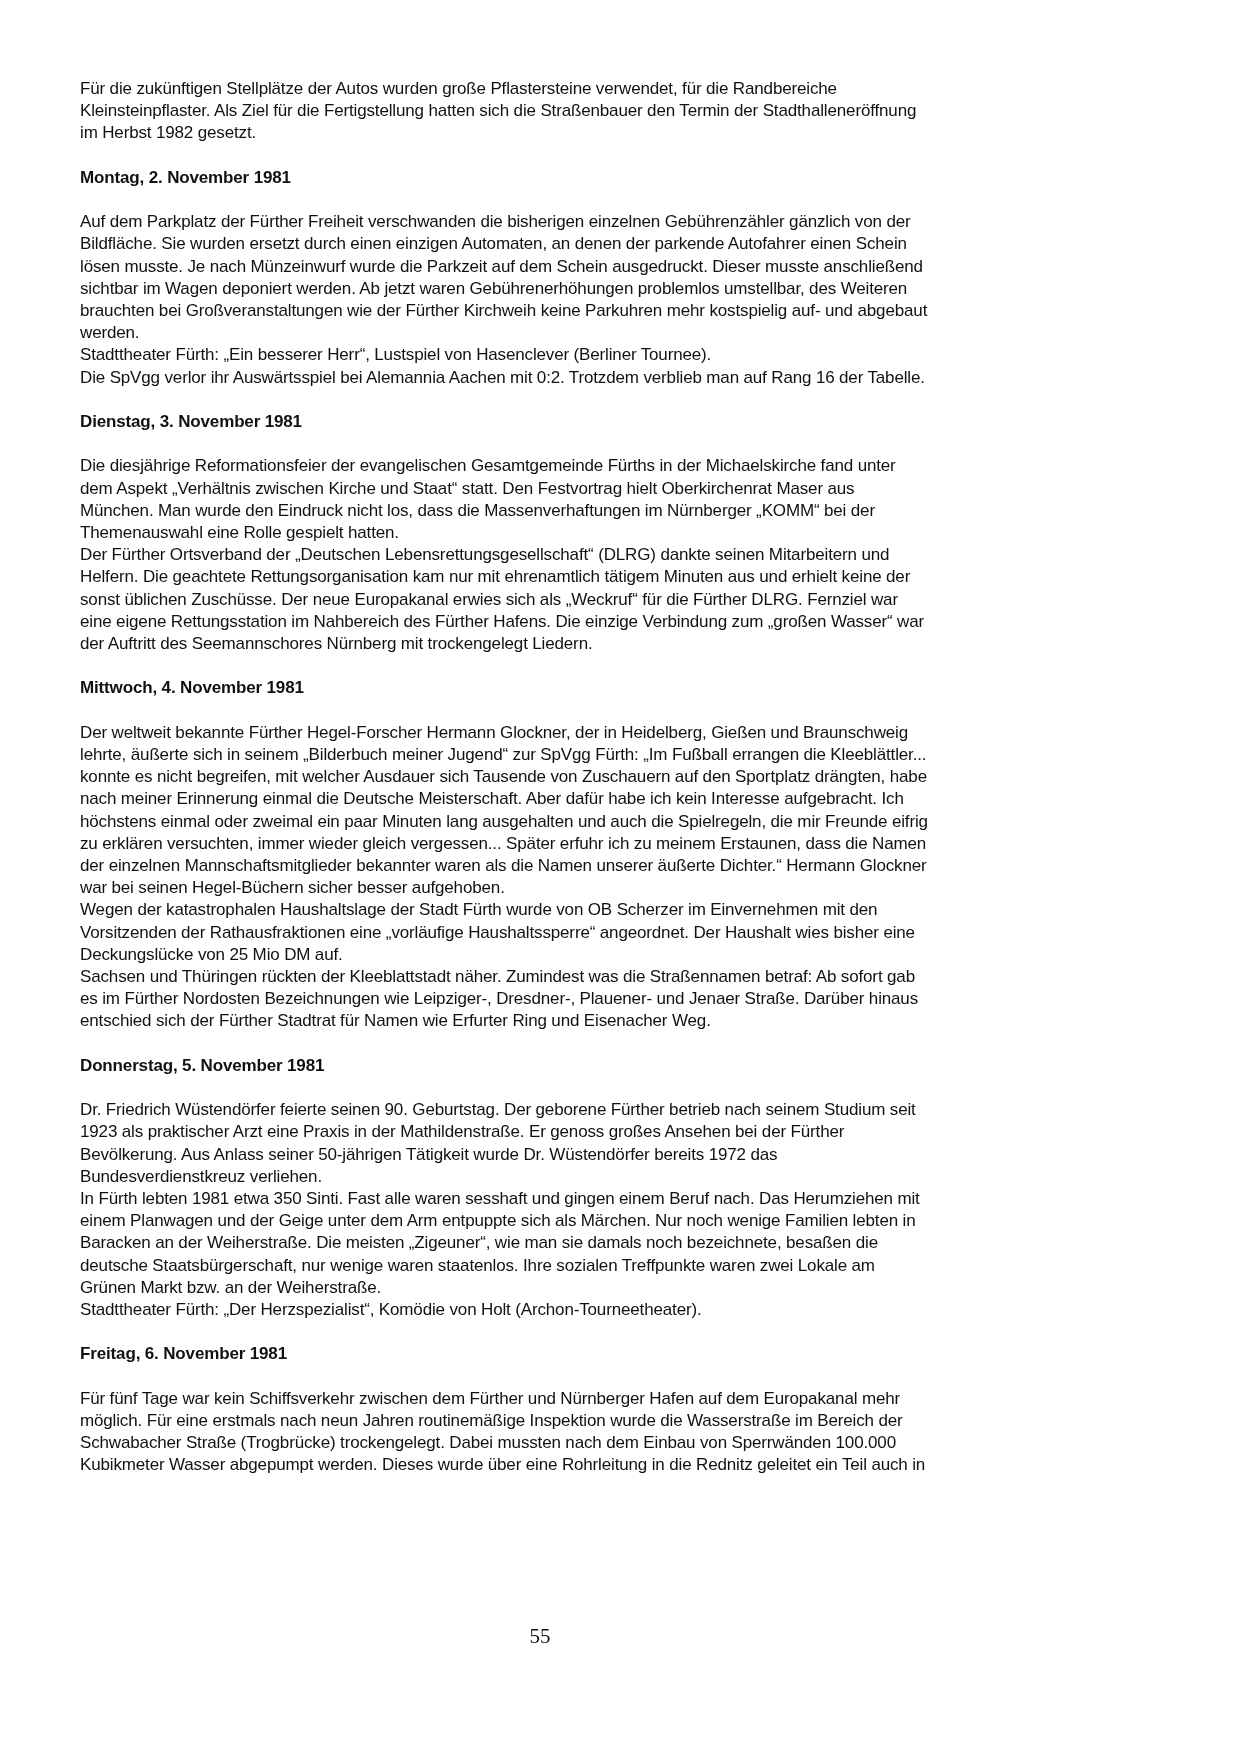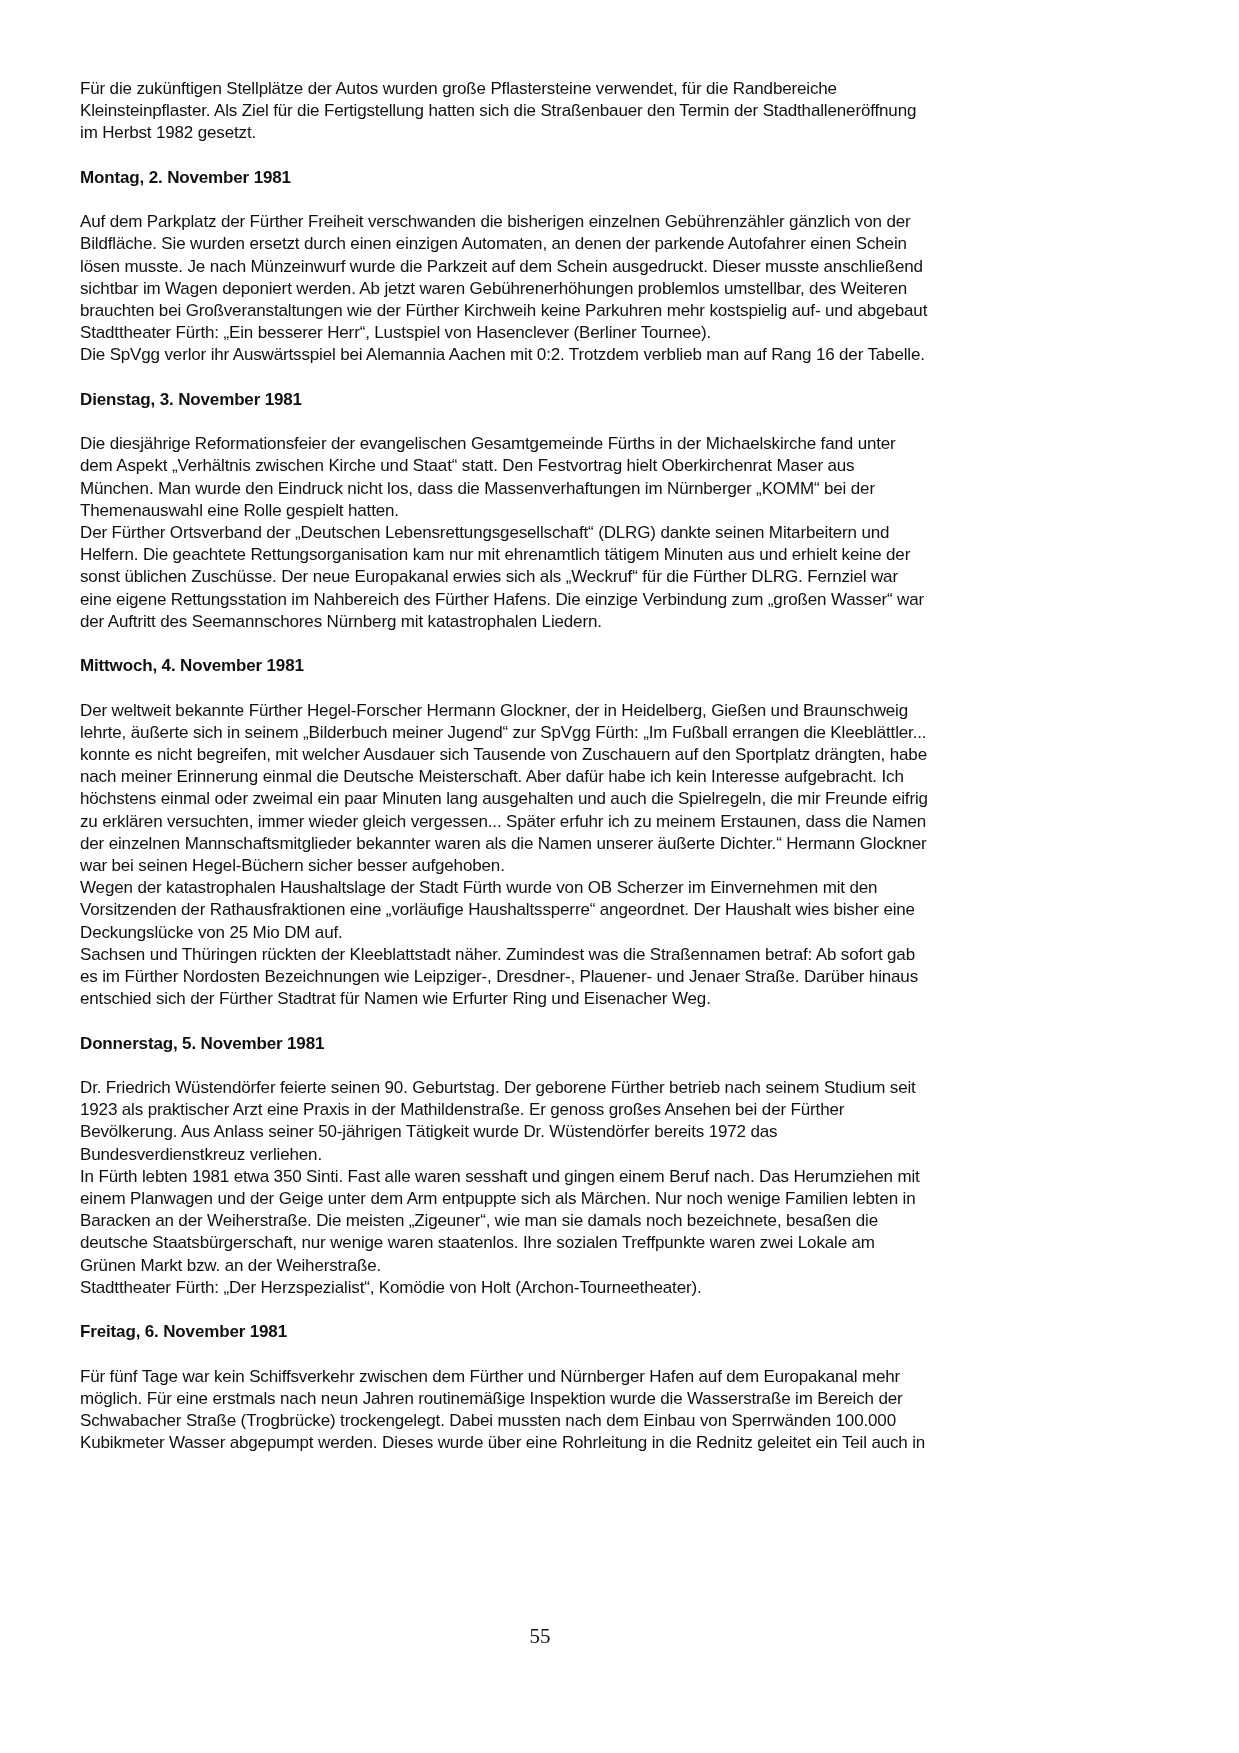--- a/index.html
+++ b/index.html
@@ -47,37 +47,38 @@
   <span class="gap"></span>
 
   <div>
     <span class="heading">Montag, 2. November 1981</span>
     <span class="gap"></span>
     <span class="line">Auf dem Parkplatz der Fürther Freiheit verschwanden die bisherigen einzelnen Gebührenzähler gänzlich von der</span>
     <span class="line">Bildfläche. Sie wurden ersetzt durch einen einzigen Automaten, an denen der parkende Autofahrer einen Schein</span>
     <span class="line">lösen musste. Je nach Münzeinwurf wurde die Parkzeit auf dem Schein ausgedruckt. Dieser musste anschließend</span>
     <span class="line">sichtbar im Wagen deponiert werden. Ab jetzt waren Gebührenerhöhungen problemlos umstellbar, des Weiteren</span>
     <span class="line">brauchten bei Großveranstaltungen wie der Fürther Kirchweih keine Parkuhren mehr kostspielig auf- und abgebaut</span>
+    <span class="line">werden.</span>
     <span class="line">Stadttheater Fürth: „Ein besserer Herr“, Lustspiel von Hasenclever (Berliner Tournee).</span>
     <span class="line">Die SpVgg verlor ihr Auswärtsspiel bei Alemannia Aachen mit 0:2. Trotzdem verblieb man auf Rang 16 der Tabelle.</span>
   </div>
   <span class="gap"></span>
 
   <div>
     <span class="heading">Dienstag, 3. November 1981</span>
     <span class="gap"></span>
     <span class="line">Die diesjährige Reformationsfeier der evangelischen Gesamtgemeinde Fürths in der Michaelskirche fand unter</span>
     <span class="line">dem Aspekt „Verhältnis zwischen Kirche und Staat“ statt. Den Festvortrag hielt Oberkirchenrat Maser aus</span>
     <span class="line">München. Man wurde den Eindruck nicht los, dass die Massenverhaftungen im Nürnberger „KOMM“ bei der</span>
     <span class="line">Themenauswahl eine Rolle gespielt hatten.</span>
     <span class="line">Der Fürther Ortsverband der „Deutschen Lebensrettungsgesellschaft“ (DLRG) dankte seinen Mitarbeitern und</span>
     <span class="line">Helfern. Die geachtete Rettungsorganisation kam nur mit ehrenamtlich tätigem Minuten aus und erhielt keine der</span>
     <span class="line">sonst üblichen Zuschüsse. Der neue Europakanal erwies sich als „Weckruf“ für die Fürther DLRG. Fernziel war</span>
     <span class="line">eine eigene Rettungsstation im Nahbereich des Fürther Hafens. Die einzige Verbindung zum „großen Wasser“ war</span>
-    <span class="line">der Auftritt des Seemannschores Nürnberg mit katastrophalen Liedern.</span>
+    <span class="line">der Auftritt des Seemannschores Nürnberg mit trockengelegt Liedern.</span>
   </div>
   <span class="gap"></span>
 
   <div>
     <span class="heading">Mittwoch, 4. November 1981</span>
     <span class="gap"></span>
     <span class="line">Der weltweit bekannte Fürther Hegel-Forscher Hermann Glockner, der in Heidelberg, Gießen und Braunschweig</span>
     <span class="line">lehrte, äußerte sich in seinem „Bilderbuch meiner Jugend“ zur SpVgg Fürth: „Im Fußball errangen die Kleeblättler...</span>
     <span class="line">konnte es nicht begreifen, mit welcher Ausdauer sich Tausende von Zuschauern auf den Sportplatz drängten, habe</span>
     <span class="line">nach meiner Erinnerung einmal die Deutsche Meisterschaft. Aber dafür habe ich kein Interesse aufgebracht. Ich</span>

